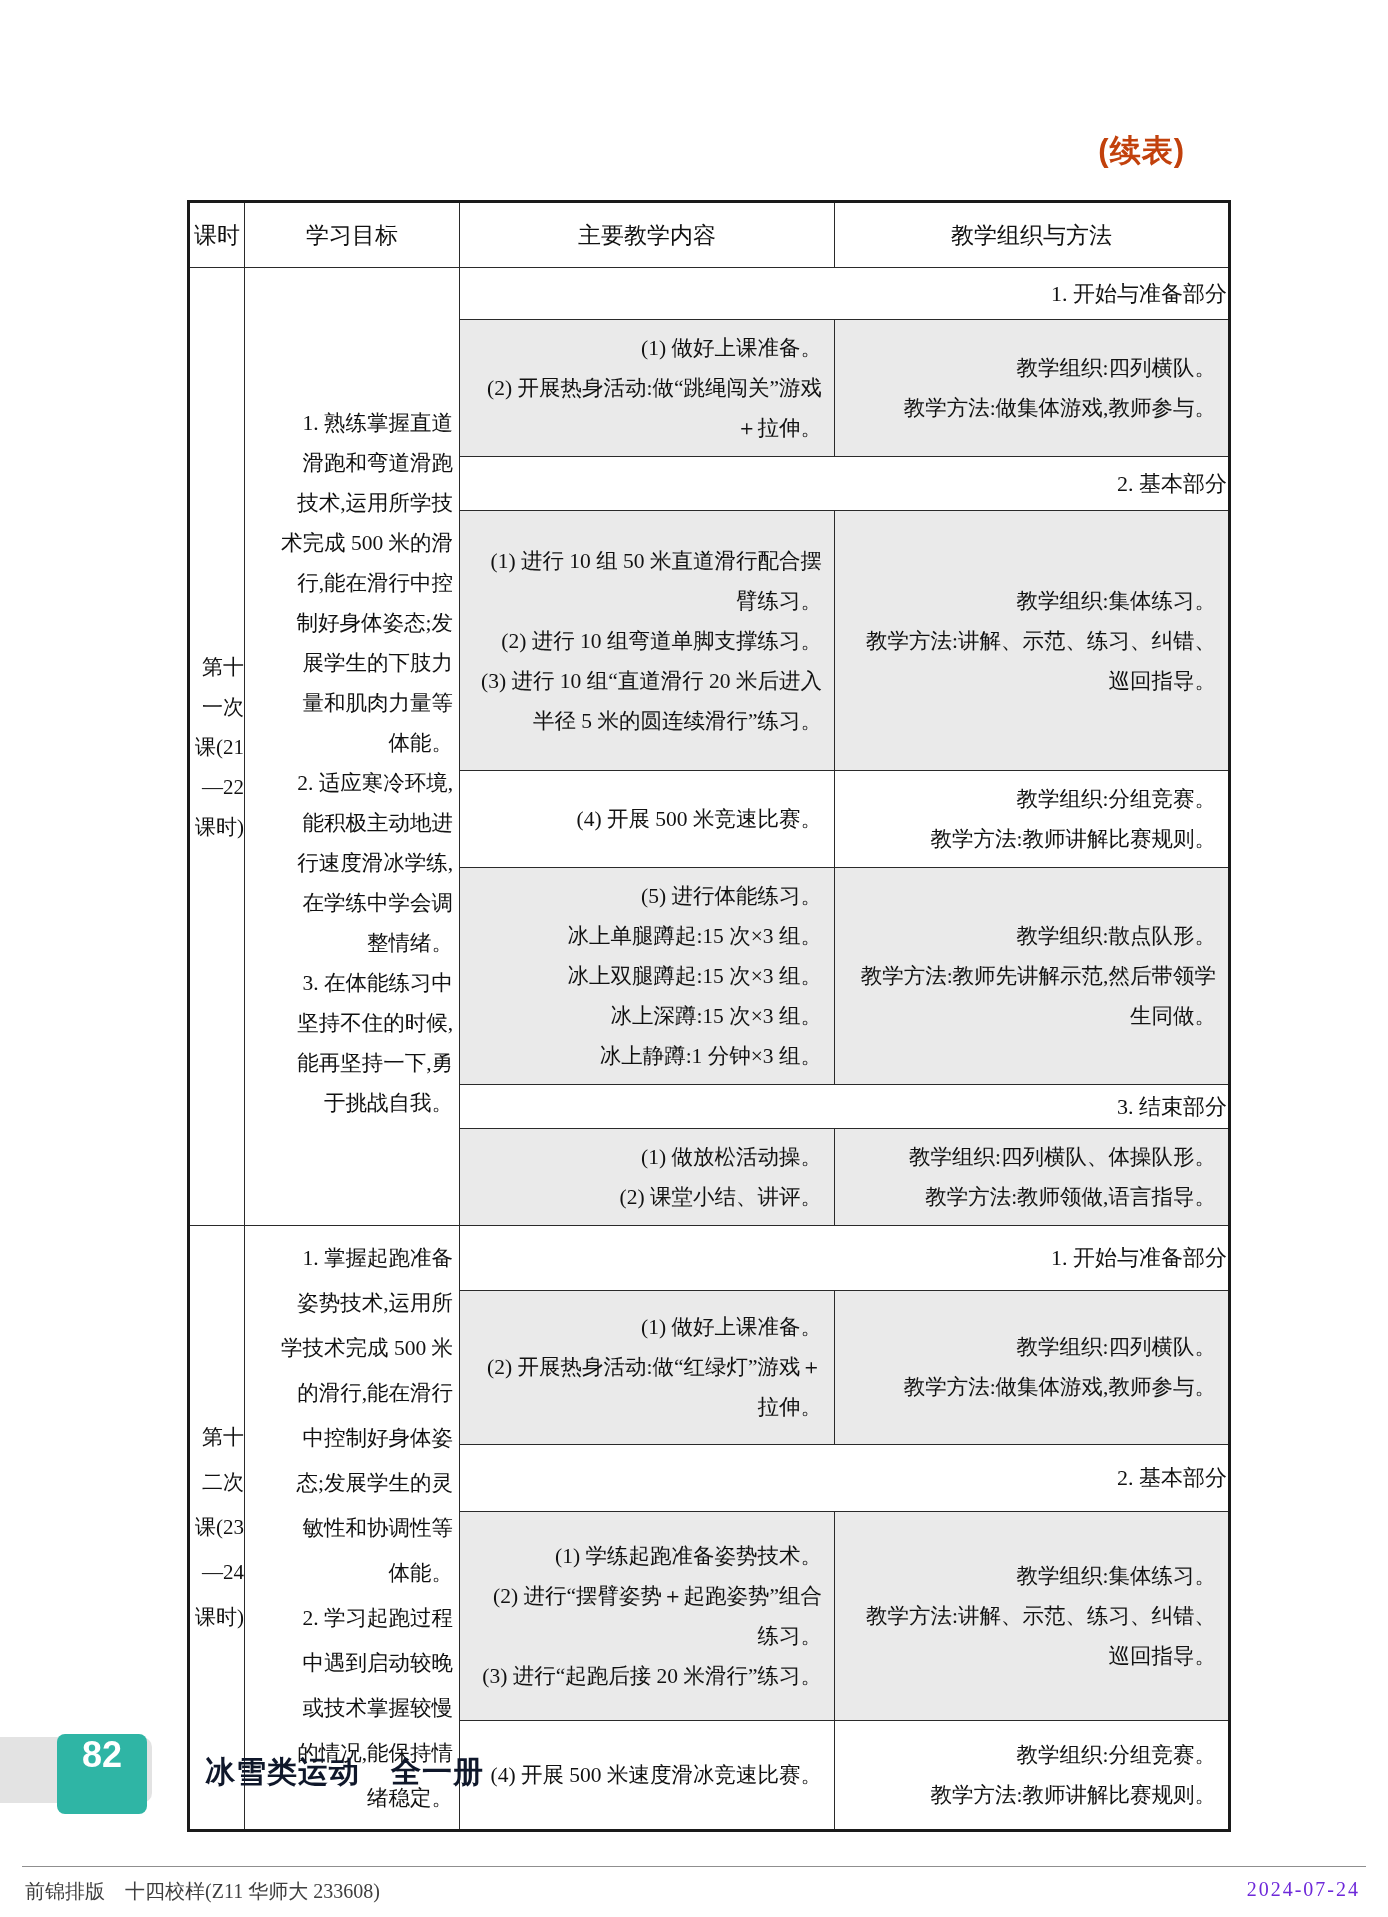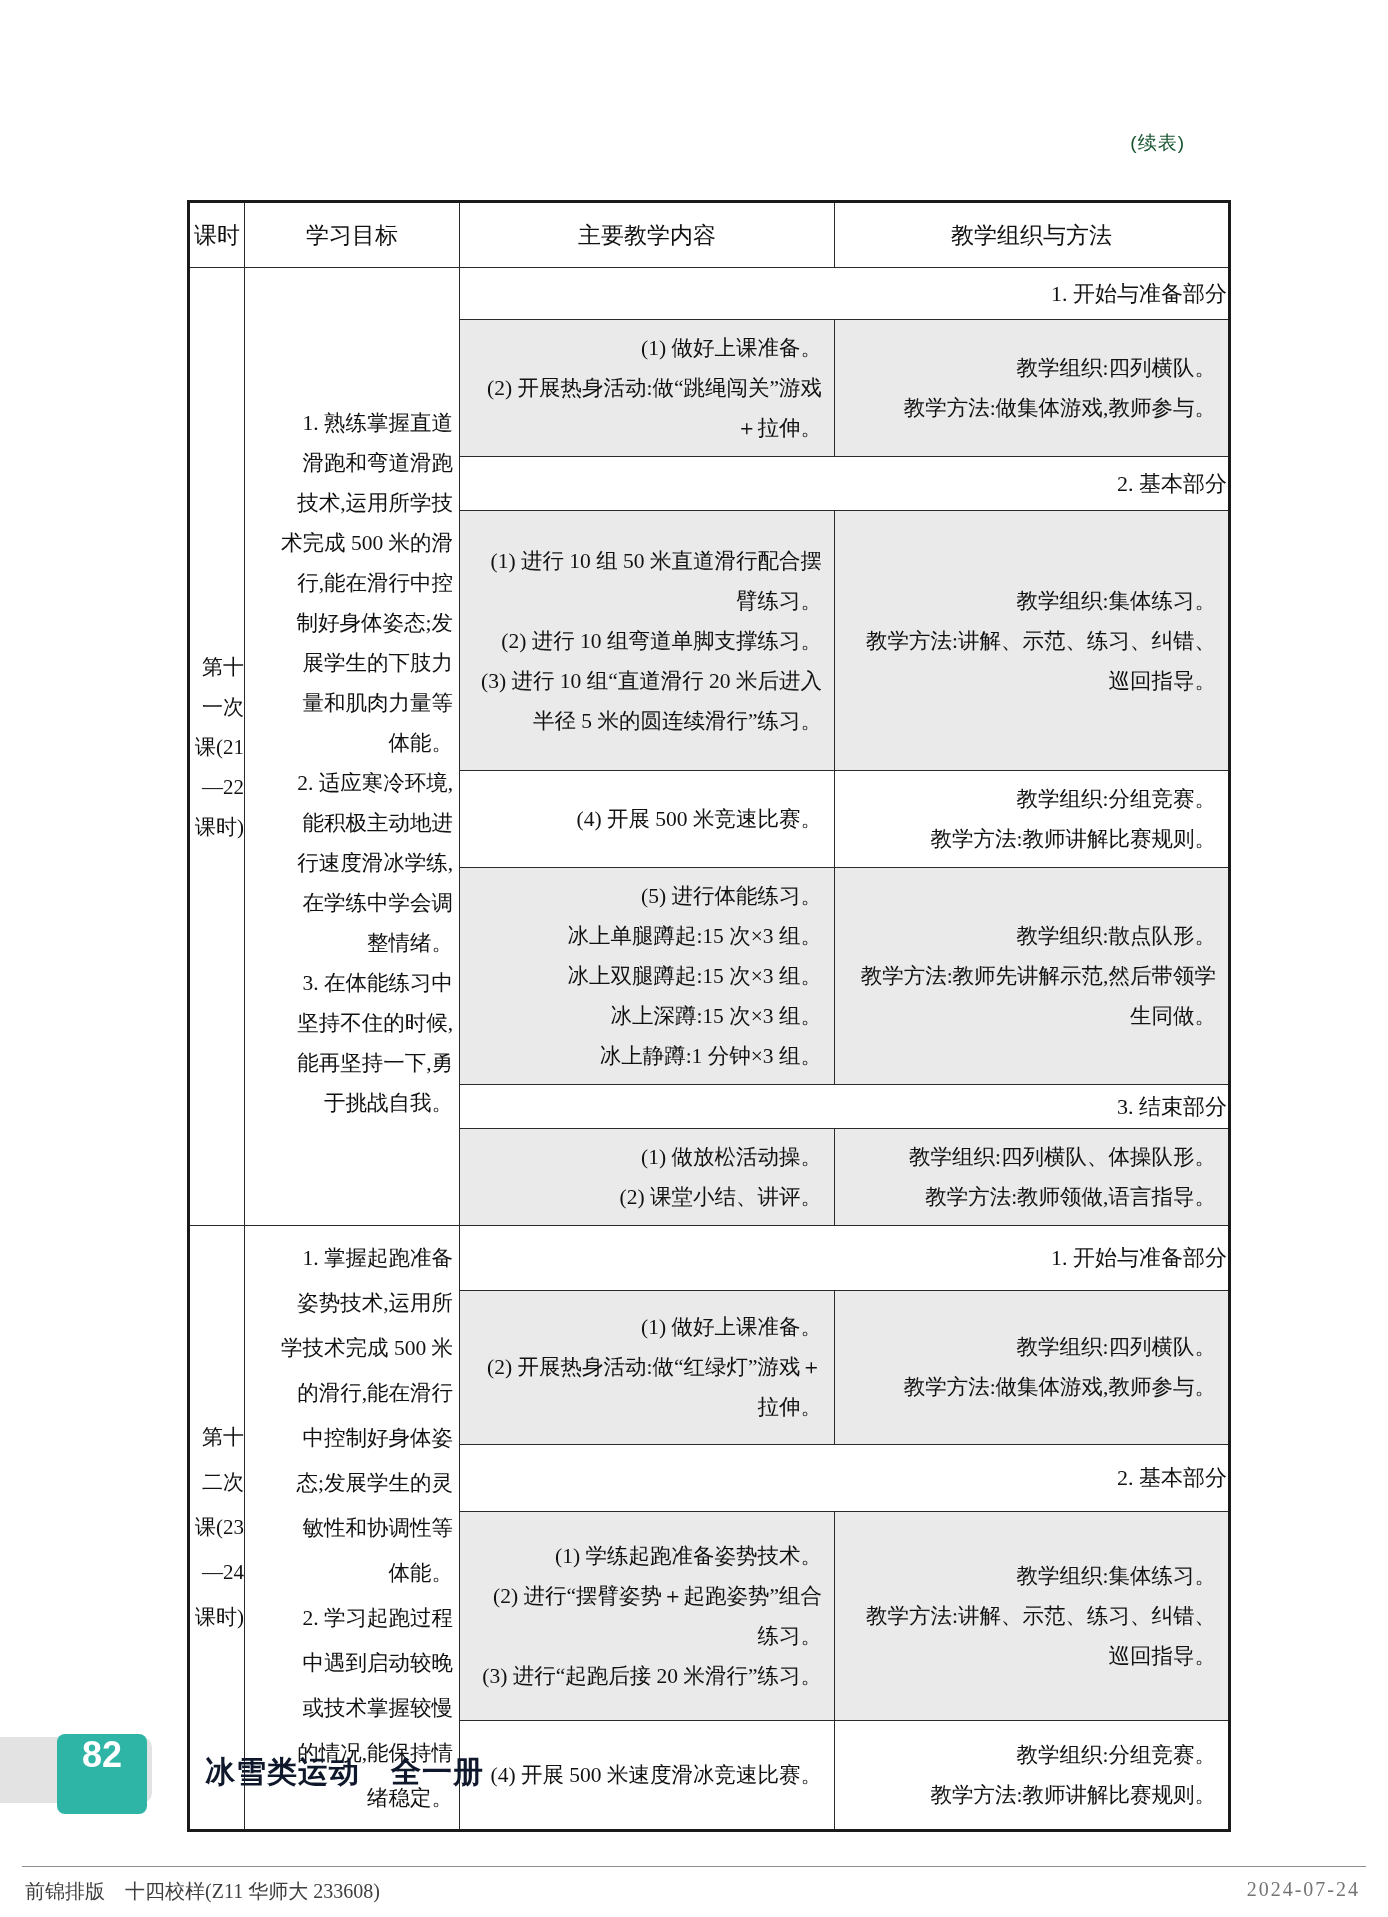--- a/index.html
+++ b/index.html
@@ -8,23 +8,23 @@
     width:1388px;height:1917px;
     background:#ffffff;
     font-family:"Liberation Serif","DejaVu Serif",serif;
     color:#1c1c1c;
     overflow:hidden;
   }
   .cont-label{
     position:absolute;
     top:130px;right:203px;
     font-family:"Liberation Sans","DejaVu Sans",sans-serif;
-    font-weight:400;
-    font-size:19px;
-    color:#14532d;
+    font-weight:700;
+    font-size:31px;
+    color:#c2410c;
     letter-spacing:1px;
   }
   table.lesson-table{
     position:absolute;
     left:187px;top:200px;
     width:1041px;
     border-collapse:collapse;
     table-layout:fixed;
     border:3px solid #1a1a1a;
     font-size:21.5px;
@@ -111,21 +111,21 @@
   .print-left{
     position:absolute;
     left:25px;top:1878px;
     font-size:20px;
     color:#3f3f3f;
   }
   .print-right{
     position:absolute;
     right:28px;top:1878px;
     font-size:20px;
-    color:#737373;
+    color:#6d28d9;
     letter-spacing:2px;
   }
 </style>
 </head>
 <body>
 
 <div class="page">
 
   <div class="cont-label">(续表)</div>
 

